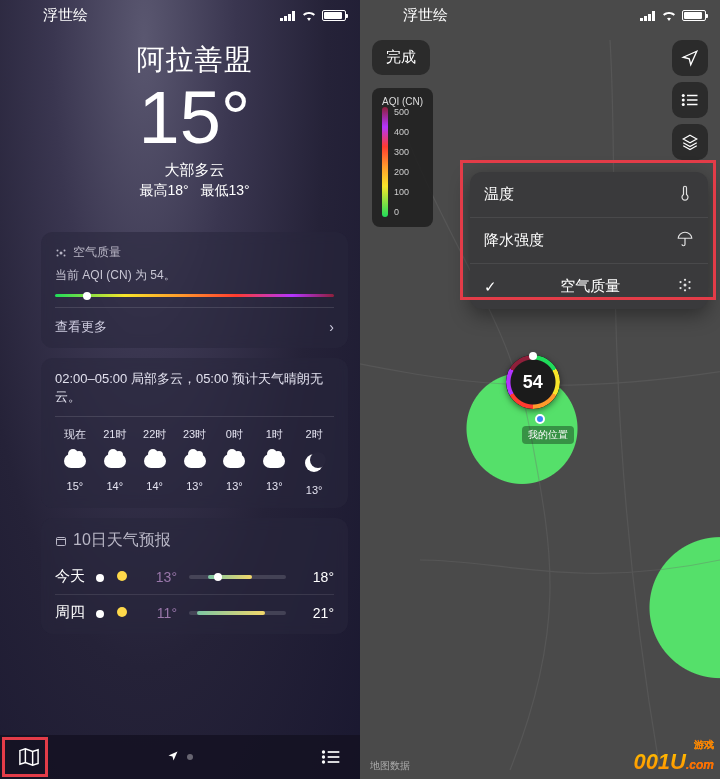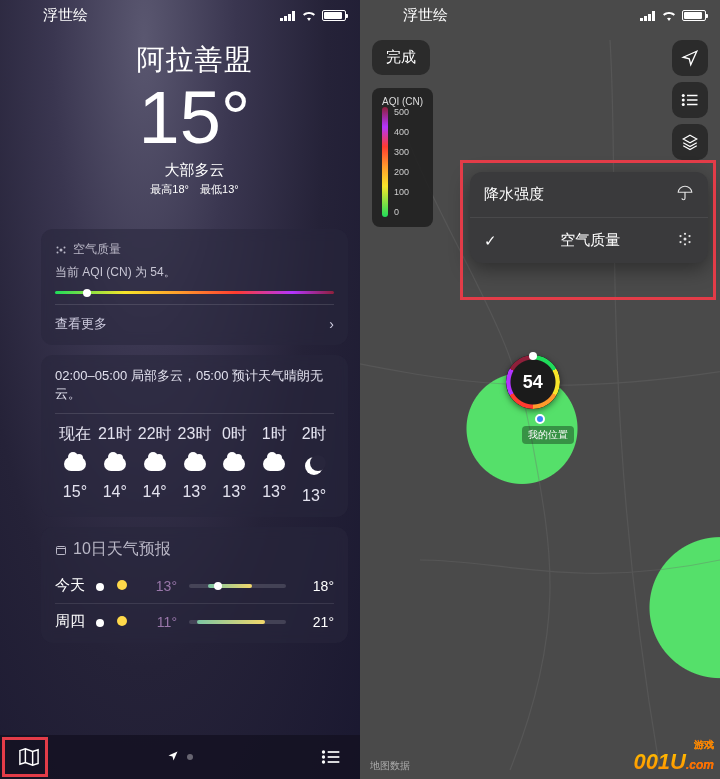--- a/index.html
+++ b/index.html
@@ -25,36 +25,36 @@
     linear-gradient(#fff,#fff) 8px 3px/3px 7px no-repeat,
     linear-gradient(#fff,#fff) 12px 0/3px 10px no-repeat; }
   .wifi-icon svg { width:16px; height:12px; }
   .batt-icon { width:24px; height:11px; border:1px solid #fff; border-radius:2px; position:relative; }
   .batt-icon::after{content:"";position:absolute;right:-3px;top:3px;width:2px;height:4px;background:#fff;border-radius:0 1px 1px 0;}
   .batt-icon::before{content:"";position:absolute;left:1px;top:1px;bottom:1px;width:80%;background:#fff;border-radius:1px;}
   .hero { text-align:center; padding:14px 0 10px; }
   .city { font-size:28px; font-weight:400; letter-spacing:1px; }
   .temp { font-size:74px; font-weight:200; line-height:1; margin-top:2px; }
   .summary { font-size:15px; margin-top:6px; }
-  .hilo { font-size:11px; margin-top:2px; }
+  .hilo { font-size:14px; margin-top:2px; }
   .hilo span { margin:0 4px; }
   .cards { padding:0 12px; display:flex; flex-direction:column; gap:10px; margin-top:22px;}
   .card { background:rgba(40,38,60,0.55); border-radius:12px; padding:12px 14px; backdrop-filter: blur(6px); font-size:13px; }
   .card-title { color:#b9b7c6; font-size:12px; display:flex; align-items:center; gap:6px; margin-bottom:6px;}
   .aqi-row { font-size:16px; font-weight:500; }
   .aqi-sub { font-size:12px; color:#c8c6d4; margin-top:4px; }
   .aqi-bar { height:3px; border-radius:2px; margin-top:10px;
     background:linear-gradient(90deg,#1fdc5a 0%,#f7e52a 25%,#ff9a2c 45%,#ff3b30 65%,#b235ff 85%,#8e1f3a 100%);
     position:relative;}
   .aqi-bar::after{content:"";position:absolute;left:10%;top:-2.5px;width:8px;height:8px;border-radius:50%;background:#fff;}
   .see-more { display:flex; justify-content:space-between; align-items:center; color:#cfcde0; font-size:13px; margin-top:10px; padding-top:10px; border-top:1px solid rgba(255,255,255,0.12);}
   .chev { font-size:14px; color:#cfcde0;}
   .forecast-text { font-size:13px; color:#e2e1ee; padding-bottom:10px; border-bottom:1px solid rgba(255,255,255,0.12);}
   .hourly { display:flex; justify-content:space-between; margin-top:10px; }
-  .hcol { display:flex; flex-direction:column; align-items:center; gap:12px; font-size:16px; color:#e4e3f0; width:42px;}
+  .hcol { display:flex; flex-direction:column; align-items:center; gap:12px; font-size:11px; color:#e4e3f0; width:42px;}
   .cloud { width:22px; height:14px; background:#fff; border-radius:10px; position:relative;}
   .cloud::before{content:"";position:absolute;left:4px;top:-5px;width:10px;height:10px;background:#fff;border-radius:50%;}
   .cloud::after{content:"";position:absolute;right:3px;top:-3px;width:8px;height:8px;background:#fff;border-radius:50%;}
   .hcol:last-child .cloud { overflow:visible;}
   .hcol .moon-glyph { position:relative; width:18px;height:18px;}
   .moon-glyph::before{content:"";position:absolute;inset:0;background:#fff;border-radius:50%;}
   .moon-glyph::after{content:"";position:absolute;left:5px;top:-2px;width:16px;height:16px;background:rgba(40,38,60,1);border-radius:50%;}
   .daily-title{color:#b9b7c6;font-size:16px;display:flex;align-items:center;gap:6px;margin-bottom:8px;}
   .drow { display:flex; align-items:center; gap:12px; padding:8px 0; border-top:1px solid rgba(255,255,255,0.1);}
   .drow:first-of-type{border-top:none;}
@@ -317,20 +317,26 @@
           <span>300</span>
           <span>200</span>
           <span>100</span>
           <span>0</span>
         </div>
     </div>
   </div>
 
   <div class="popup">
       <div class="popup-row">
+        <span>温度</span>
+        <span class="ri"><svg viewBox="0 0 24 24">
+            <path d="M12 3a2 2 0 0 1 2 2v9a4 4 0 1 1-4 0V5a2 2 0 0 1 2-2z" fill="none" stroke="#fff" stroke-width="1.6"></path>
+          </svg></span>
+      </div>
+      <div class="popup-row">
         <span>降水强度</span>
         <span class="ri"><svg viewBox="0 0 24 24">
             <path d="M12 3c5 0 9 4 9 8H3c0-4 4-8 9-8zM12 11v8a2 2 0 0 1-4 0" fill="none" stroke="#fff" stroke-width="1.6"></path>
           </svg></span>
       </div>
       <div class="popup-row sel">
         <span>空气质量</span>
         <span class="ri"><svg viewBox="0 0 24 24">
             <circle cx="12" cy="12" r="2"></circle>
             <circle cx="6" cy="8" r="1.5"></circle>

